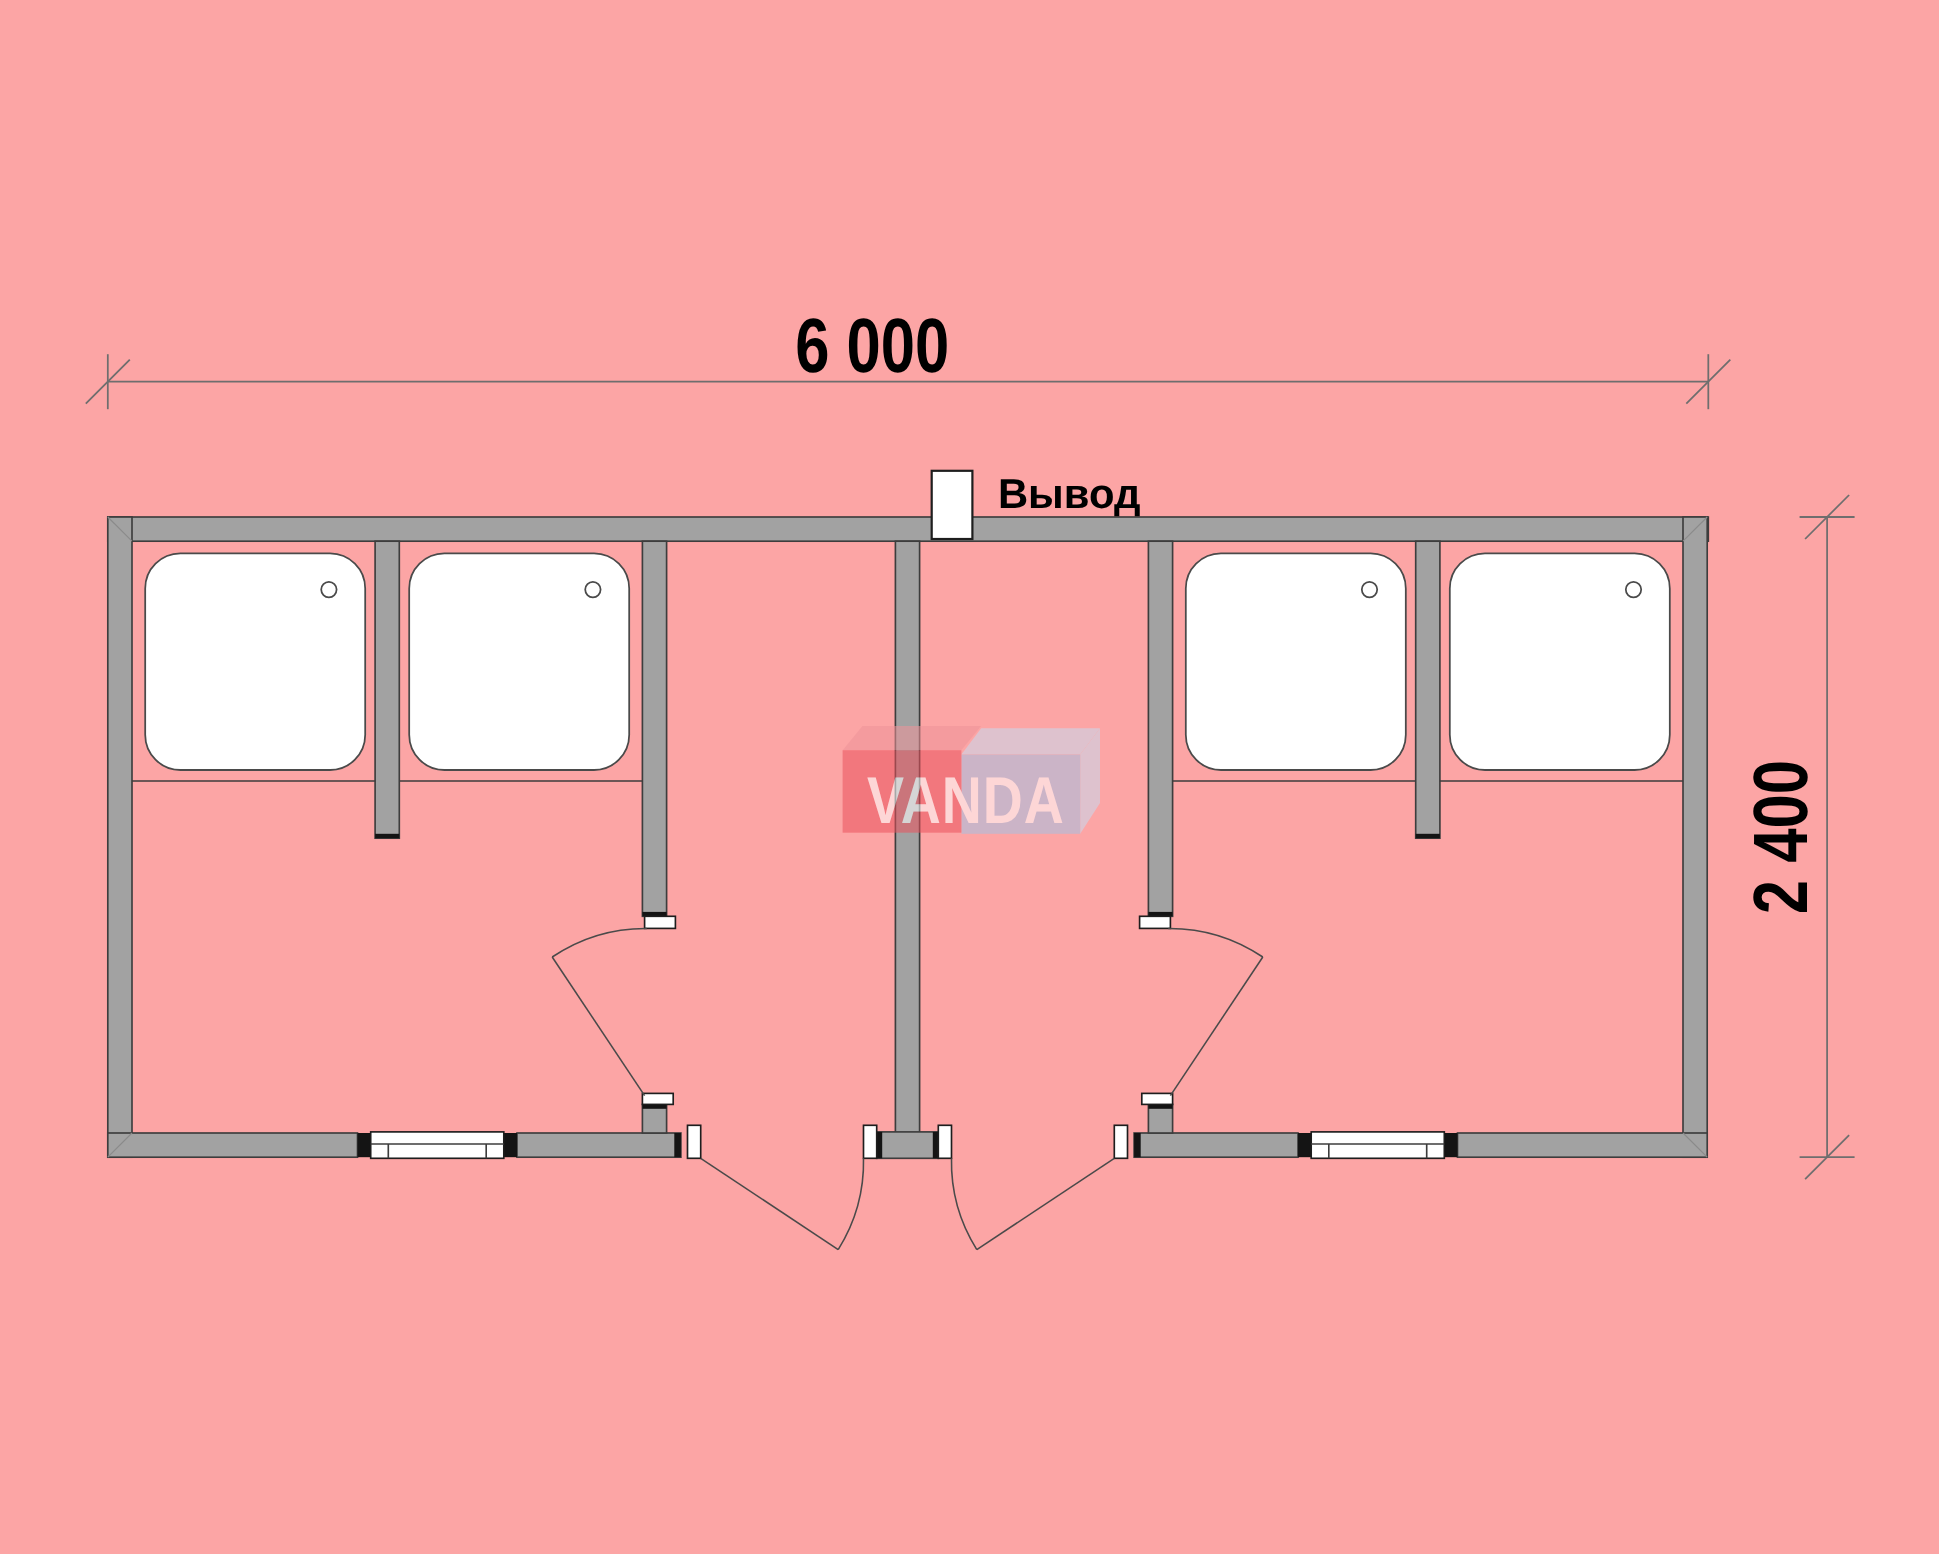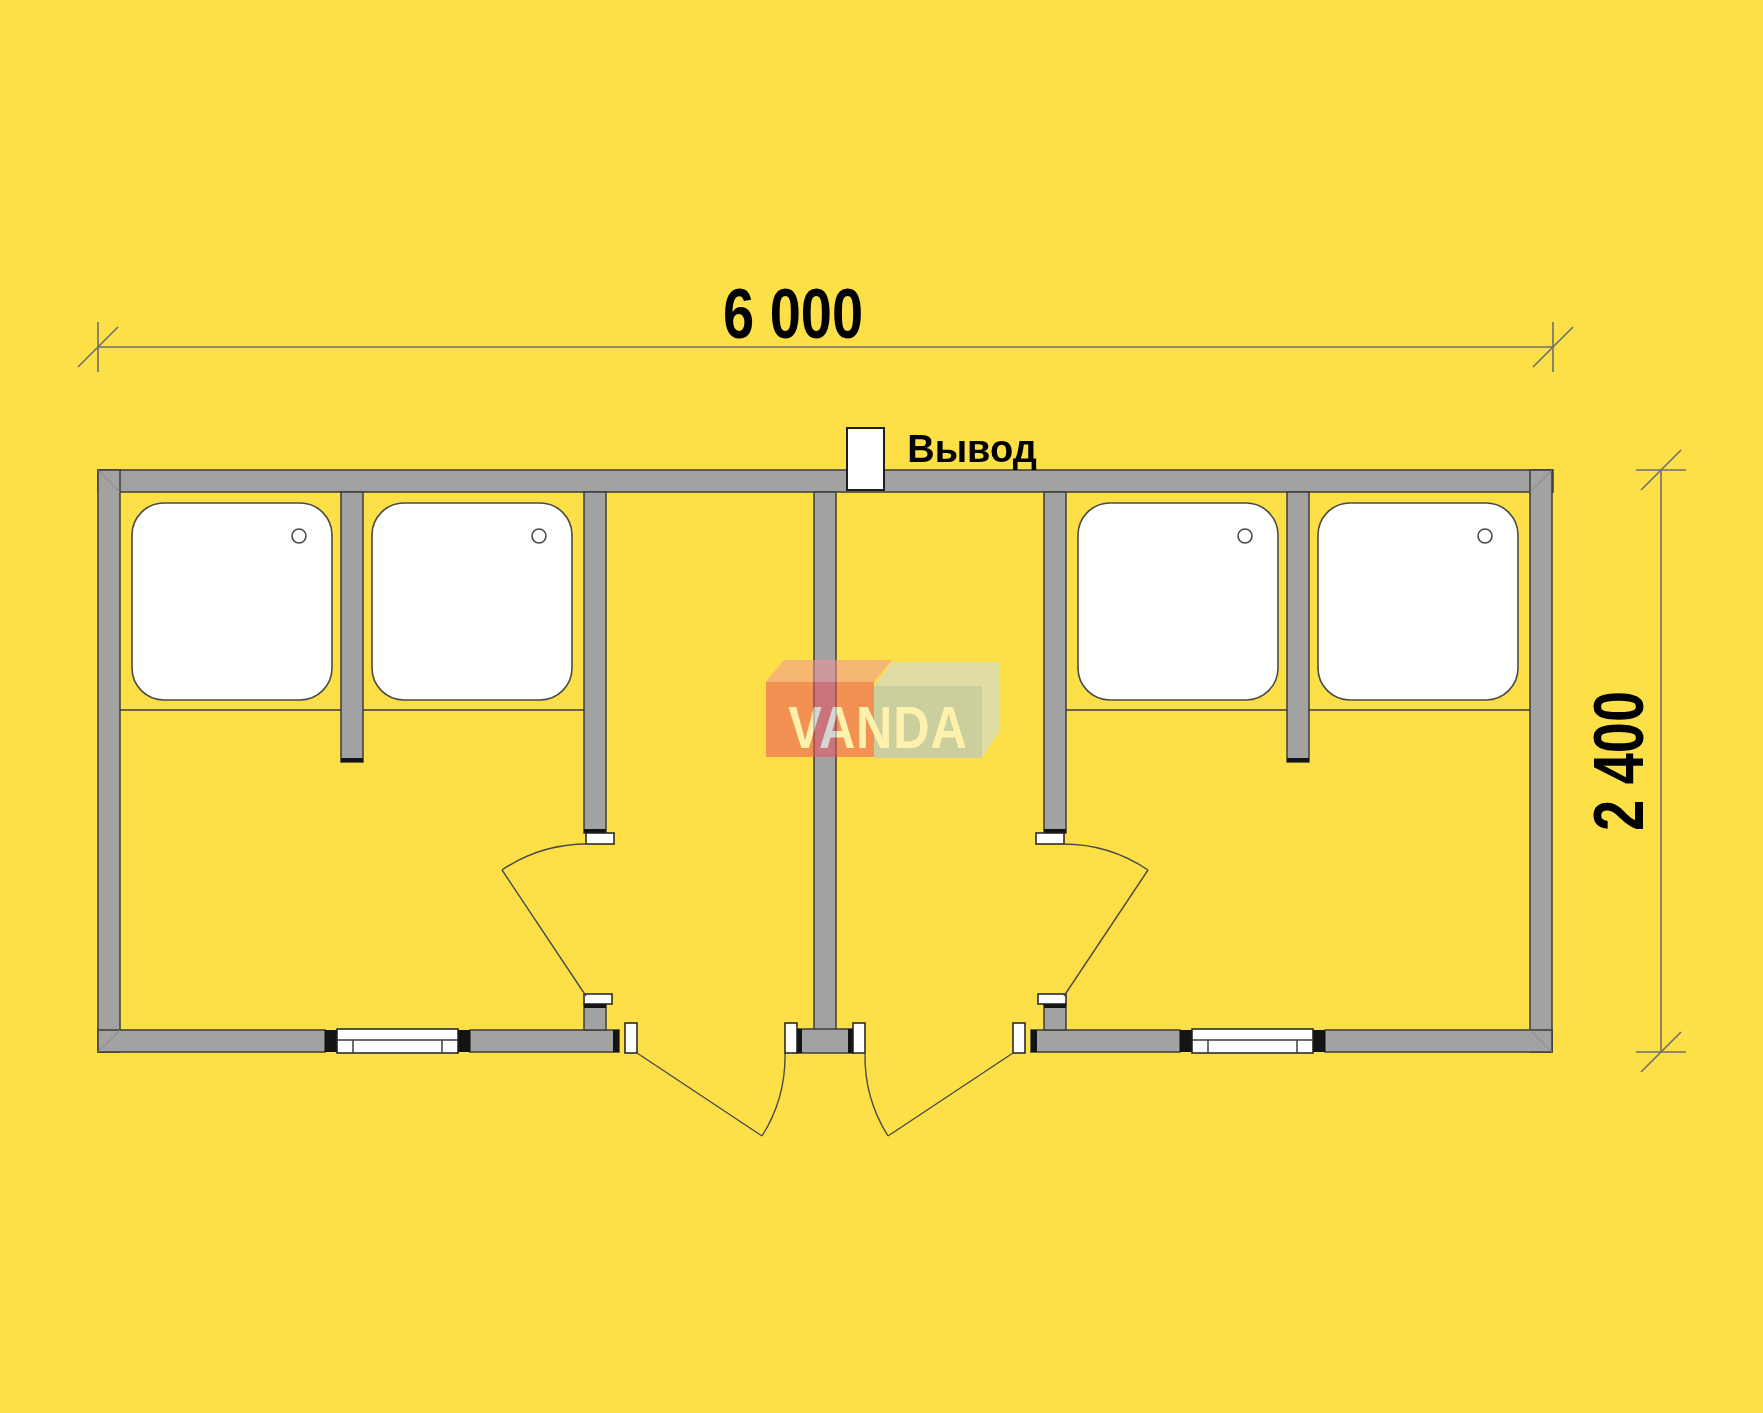--- a/index.html
+++ b/index.html
@@ -1,19 +1,19 @@
 <!DOCTYPE html>
 <html><head>
 <meta charset="utf-8">
 <style>
   html,body{margin:0;padding:0;background:#ffffff;}
   .stage{
     position:relative;
     width:1763px;height:1413px;
-    background:#fde047;
+    background:#fca5a5;
     font-family:"Liberation Sans", sans-serif;
     overflow:hidden;
   }
   svg{position:absolute;left:0;top:0;}
   .wall{fill:#a2a2a2;stroke:#3d3d3d;stroke-width:1.5;}
   .cap{fill:#141414;stroke:none;}
   .jamb{fill:#ffffff;stroke:#1e1e1e;stroke-width:1.5;}
   .thin{fill:none;stroke:#3d3d3d;stroke-width:1.5;}
   .door{fill:none;stroke:#4a4a4a;stroke-width:1.4;}
   .fixture{fill:#ffffff;stroke:#4a4a4a;stroke-width:1.6;}

